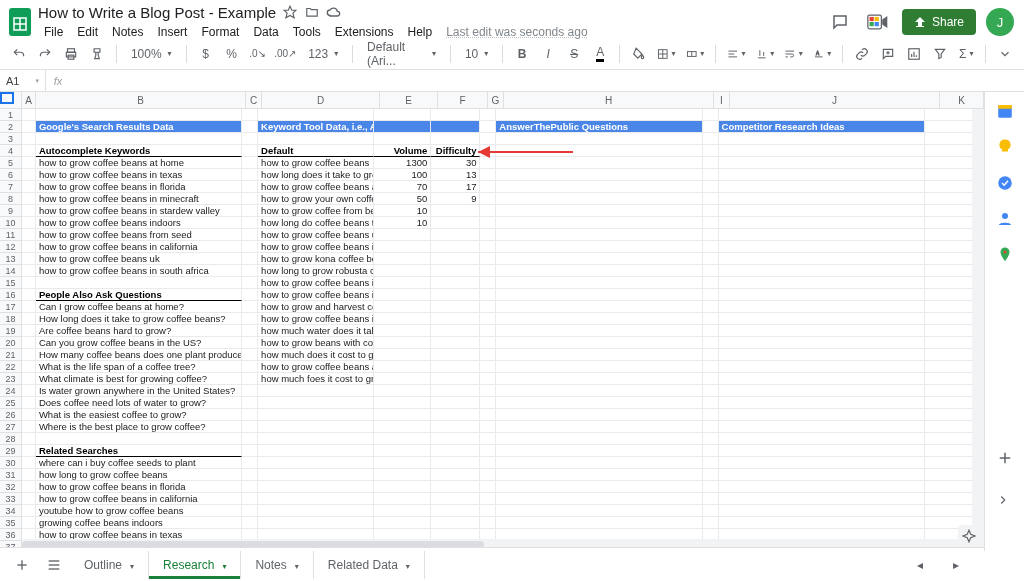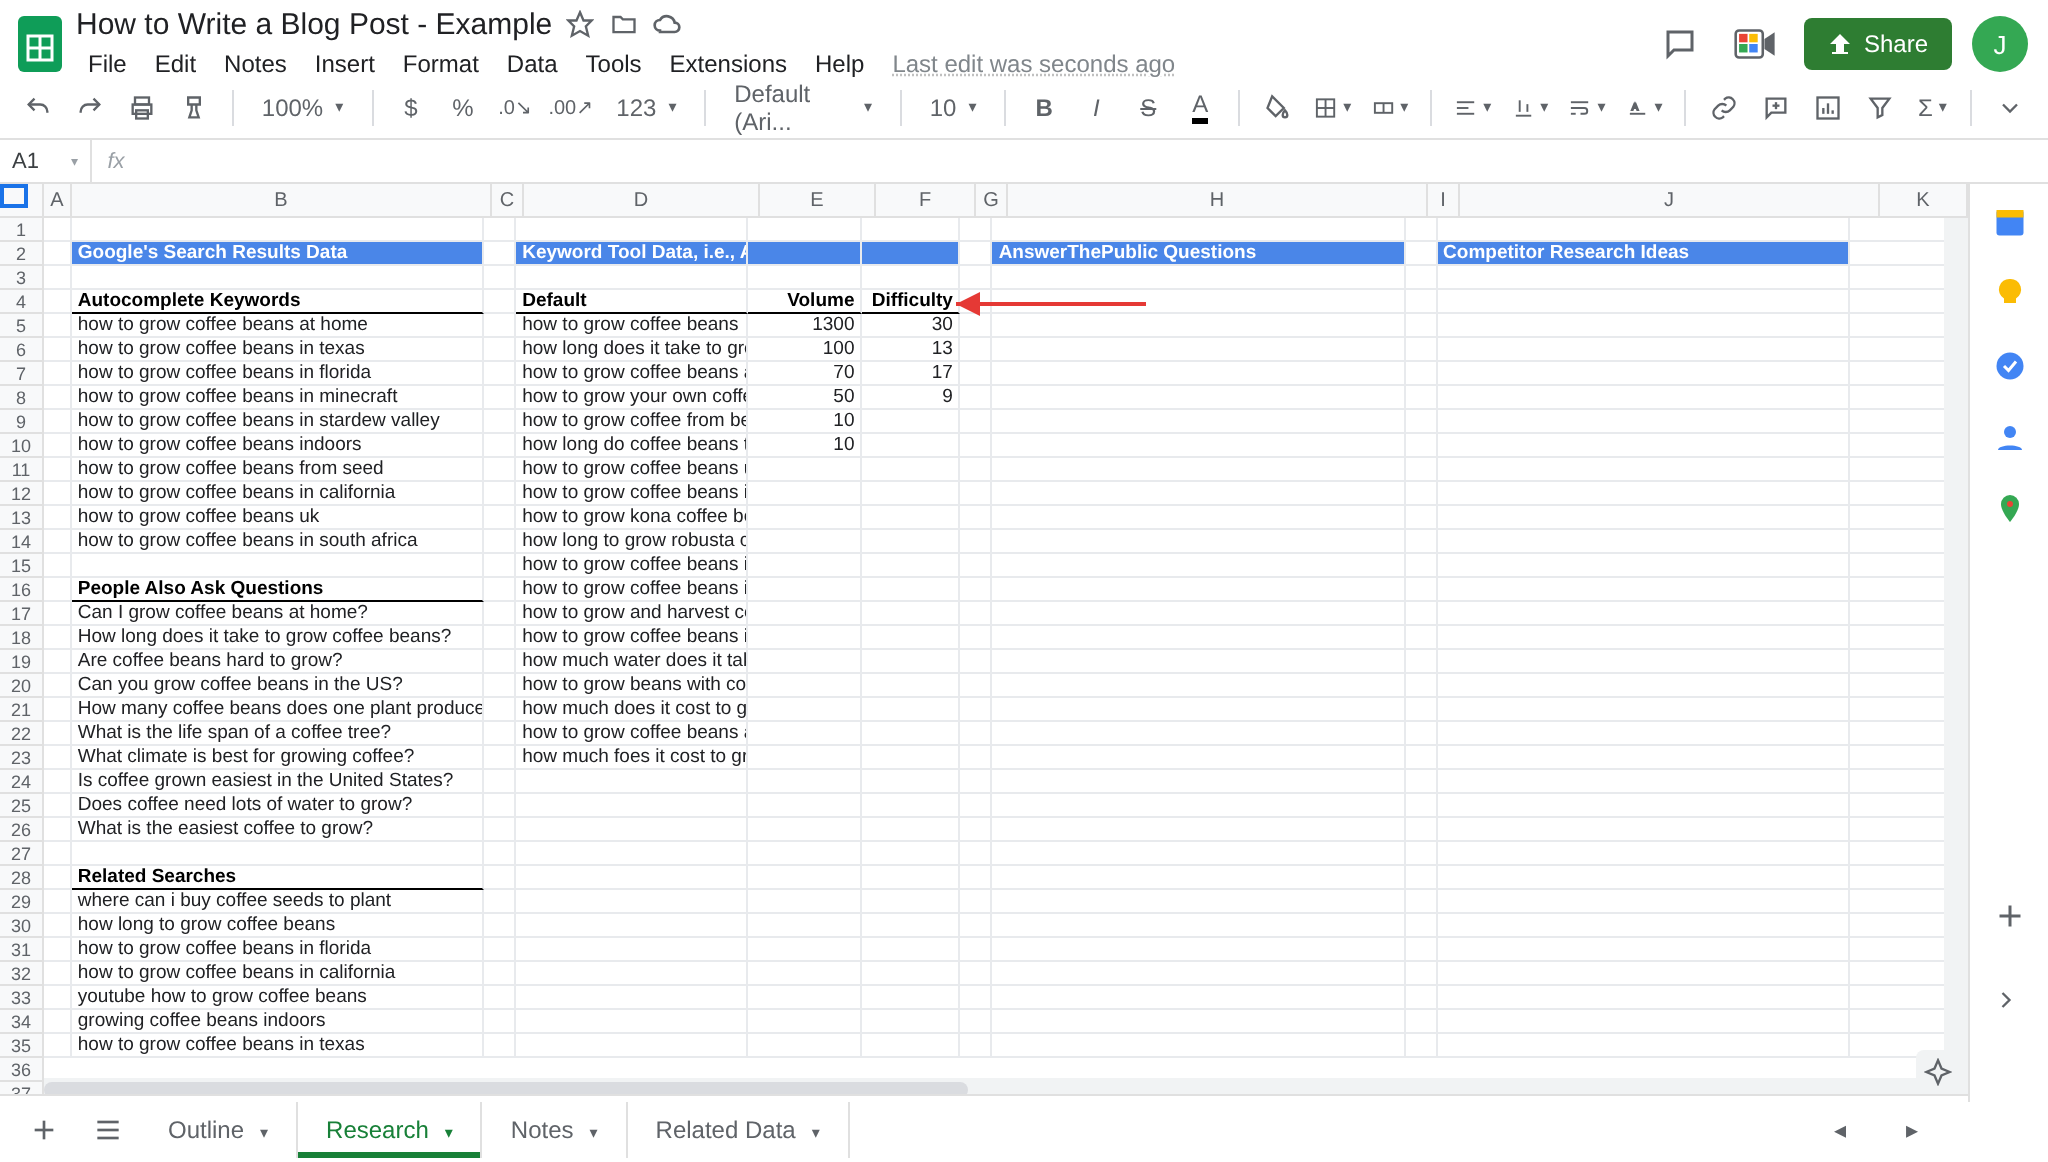--- a/index.html
+++ b/index.html
@@ -633,21 +633,21 @@
           <div class="cell" style="width: 58px;"></div>
           <div class="cell" style="width: 50px;"></div>
           <div class="cell" style="width: 16px;"></div>
           <div class="cell" style="width: 210px;"></div>
           <div class="cell" style="width: 16px;"></div>
           <div class="cell" style="width: 210px;"></div>
           <div class="cell" style="width: 60px;"></div>
         </div>
         <div class="row">
           <div class="cell" style="width: 14px;"></div>
-          <div class="cell" style="width: 210px;">Is coffee grown easiest in the United States?</div>
+          <div class="cell" style="width: 210px;">Is water grown anywhere in the United States?</div>
           <div class="cell" style="width: 16px;"></div>
           <div class="cell" style="width: 118px;"></div>
           <div class="cell" style="width: 58px;"></div>
           <div class="cell" style="width: 50px;"></div>
           <div class="cell" style="width: 16px;"></div>
           <div class="cell" style="width: 210px;"></div>
           <div class="cell" style="width: 16px;"></div>
           <div class="cell" style="width: 210px;"></div>
           <div class="cell" style="width: 60px;"></div>
         </div>
@@ -660,20 +660,33 @@
           <div class="cell" style="width: 50px;"></div>
           <div class="cell" style="width: 16px;"></div>
           <div class="cell" style="width: 210px;"></div>
           <div class="cell" style="width: 16px;"></div>
           <div class="cell" style="width: 210px;"></div>
           <div class="cell" style="width: 60px;"></div>
         </div>
         <div class="row">
           <div class="cell" style="width: 14px;"></div>
           <div class="cell" style="width: 210px;">What is the easiest coffee to grow?</div>
+          <div class="cell" style="width: 16px;"></div>
+          <div class="cell" style="width: 118px;"></div>
+          <div class="cell" style="width: 58px;"></div>
+          <div class="cell" style="width: 50px;"></div>
+          <div class="cell" style="width: 16px;"></div>
+          <div class="cell" style="width: 210px;"></div>
+          <div class="cell" style="width: 16px;"></div>
+          <div class="cell" style="width: 210px;"></div>
+          <div class="cell" style="width: 60px;"></div>
+        </div>
+        <div class="row">
+          <div class="cell" style="width: 14px;"></div>
+          <div class="cell" style="width: 210px;">Where is the best place to grow coffee?</div>
           <div class="cell" style="width: 16px;"></div>
           <div class="cell" style="width: 118px;"></div>
           <div class="cell" style="width: 58px;"></div>
           <div class="cell" style="width: 50px;"></div>
           <div class="cell" style="width: 16px;"></div>
           <div class="cell" style="width: 210px;"></div>
           <div class="cell" style="width: 16px;"></div>
           <div class="cell" style="width: 210px;"></div>
           <div class="cell" style="width: 60px;"></div>
         </div>

